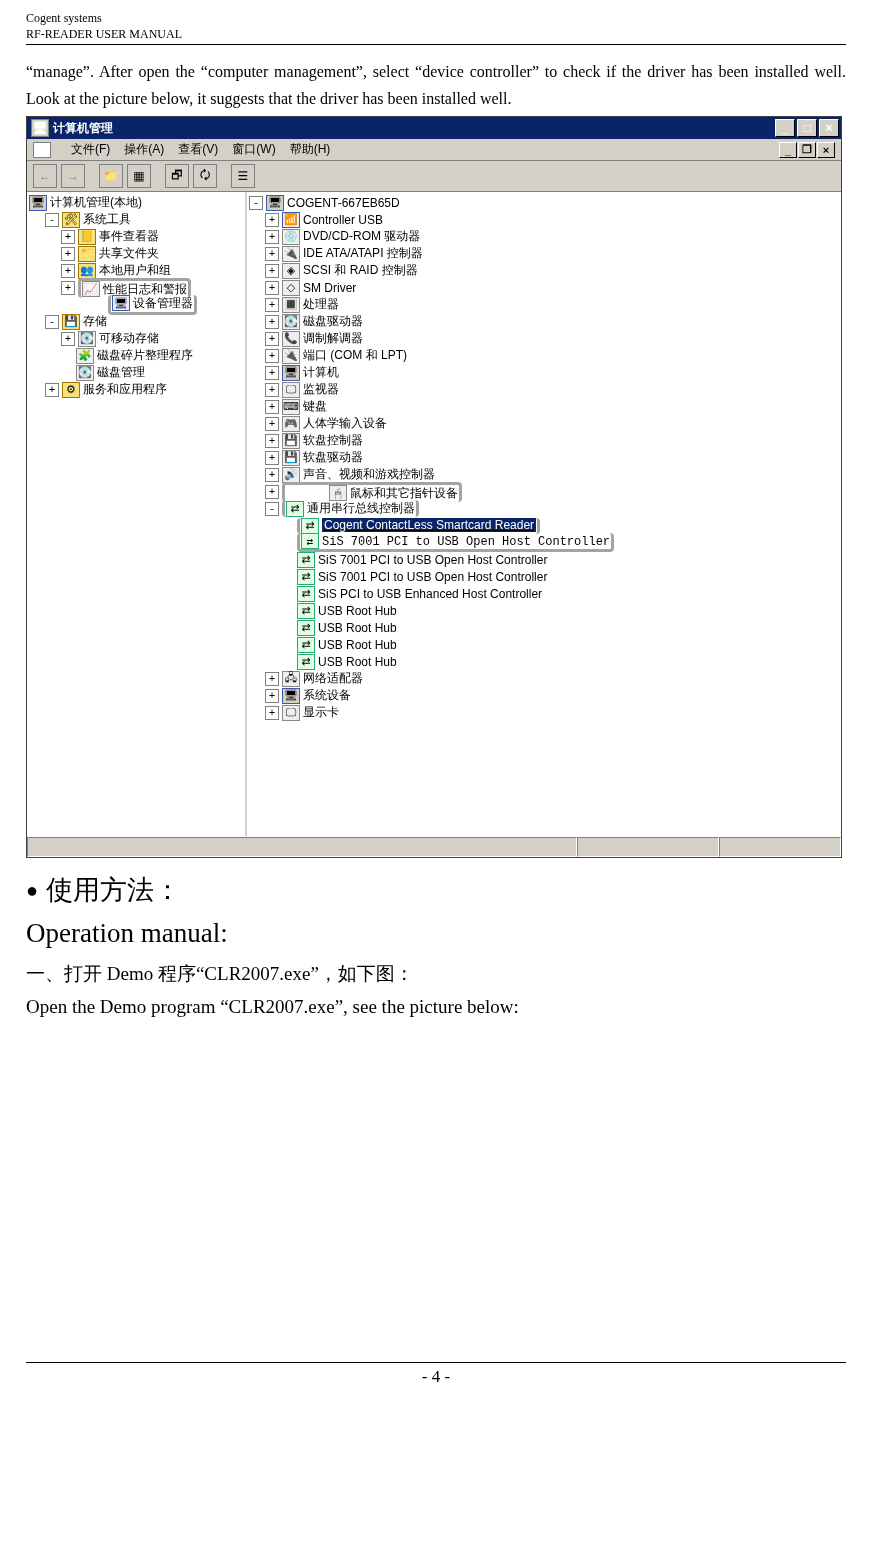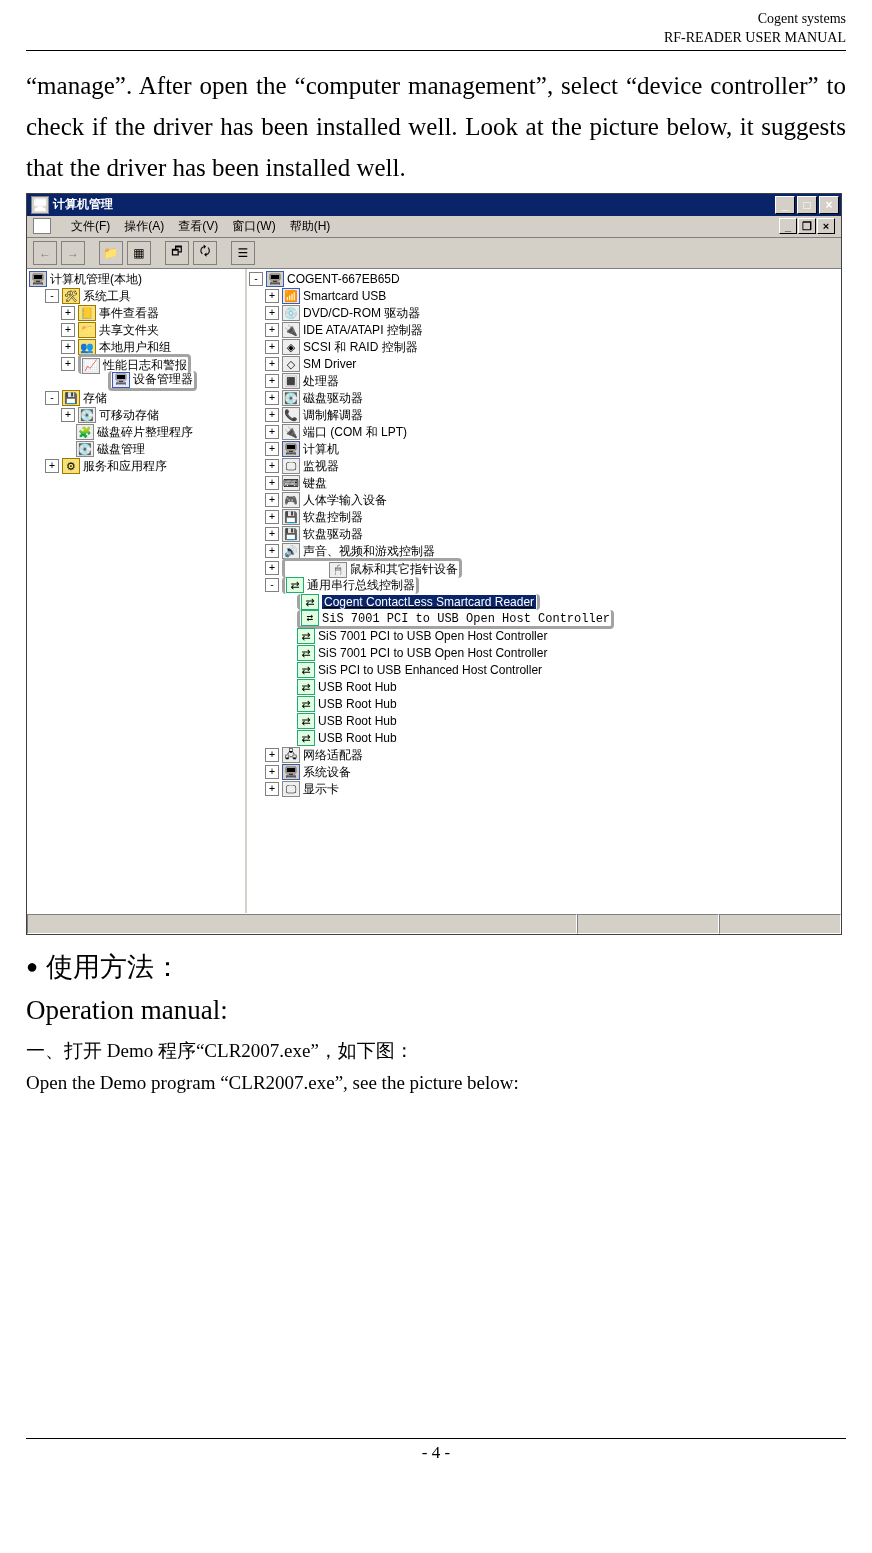--- a/index.html
+++ b/index.html
@@ -7,29 +7,29 @@
     padding: 0;
     font-family: "Times New Roman", serif;
     background: #fff;
     color: #000;
     width: 872px;
   }
   .page {
     padding: 10px 26px 20px 26px;
   }
   .header {
-    text-align: right;
-    font-size: 14px;
+    text-align: left;
+    font-size: 12px;
     line-height: 1.35;
     border-bottom: 1.5px solid #000;
     padding-bottom: 2px;
     margin-bottom: 14px;
   }
   .body-text {
-    font-size: 25px;
+    font-size: 16px;
     line-height: 1.65;
     text-align: justify;
   }
   
   .window {
     width: 814px;
     border: 1px solid #404040;
     background: #d4d0c8;
     font-family: Tahoma, "Microsoft Sans Serif", sans-serif;
     font-size: 12px;
@@ -327,21 +327,21 @@
       <div class="right-pane">
         <div class="tree-row">
             <span class="exp">-</span>
             <span class="ticon ic-comp">🖥</span>
             <span>COGENT-667EB65D</span>
           </div>
         <div class="tree-row">
             <span class="indent w16"></span>
             <span class="exp">+</span>
             <span class="ticon ic-dev">📶</span>
-            <span>Smartcard USB</span>
+            <span>Controller USB</span>
           </div>
         <div class="tree-row">
             <span class="indent w16"></span>
             <span class="exp">+</span>
             <span class="ticon ic-gen">💿</span>
             <span>DVD/CD-ROM 驱动器</span>
           </div>
         <div class="tree-row">
             <span class="indent w16"></span>
             <span class="exp">+</span>

